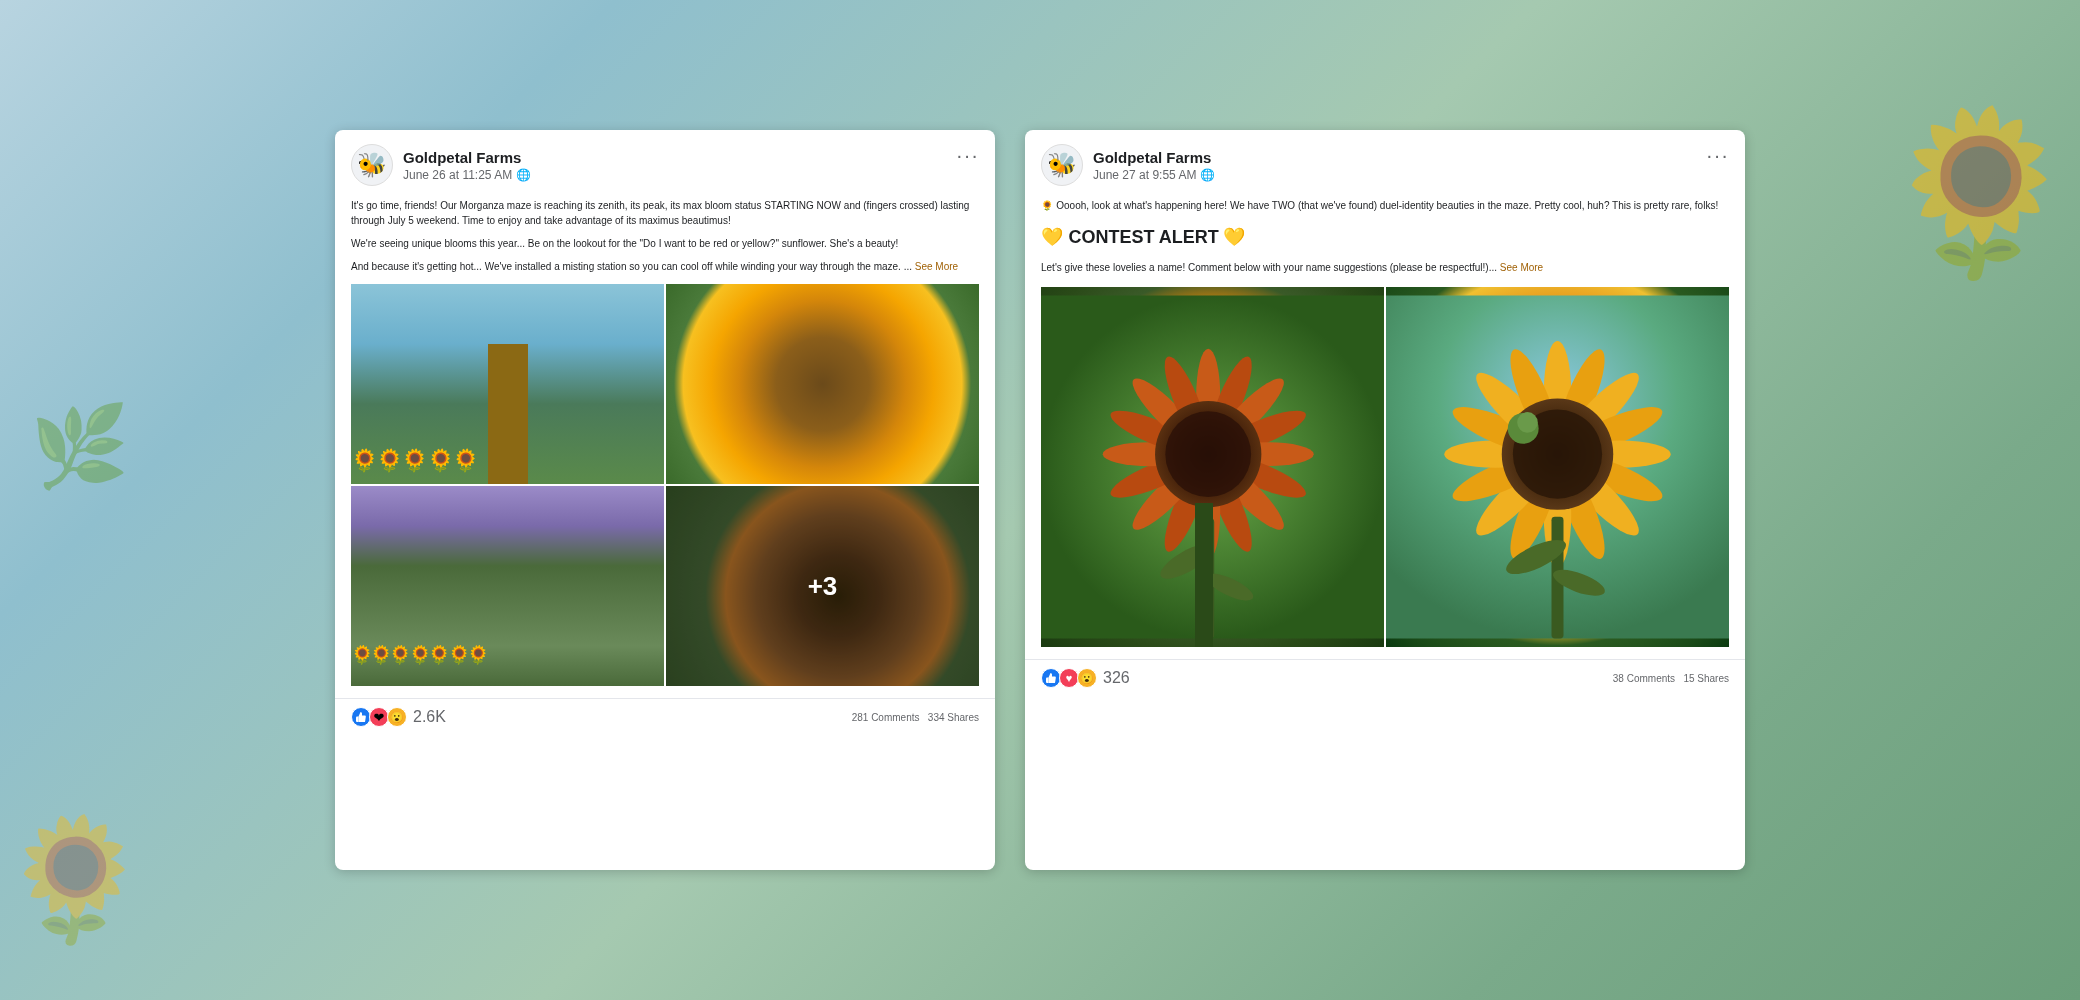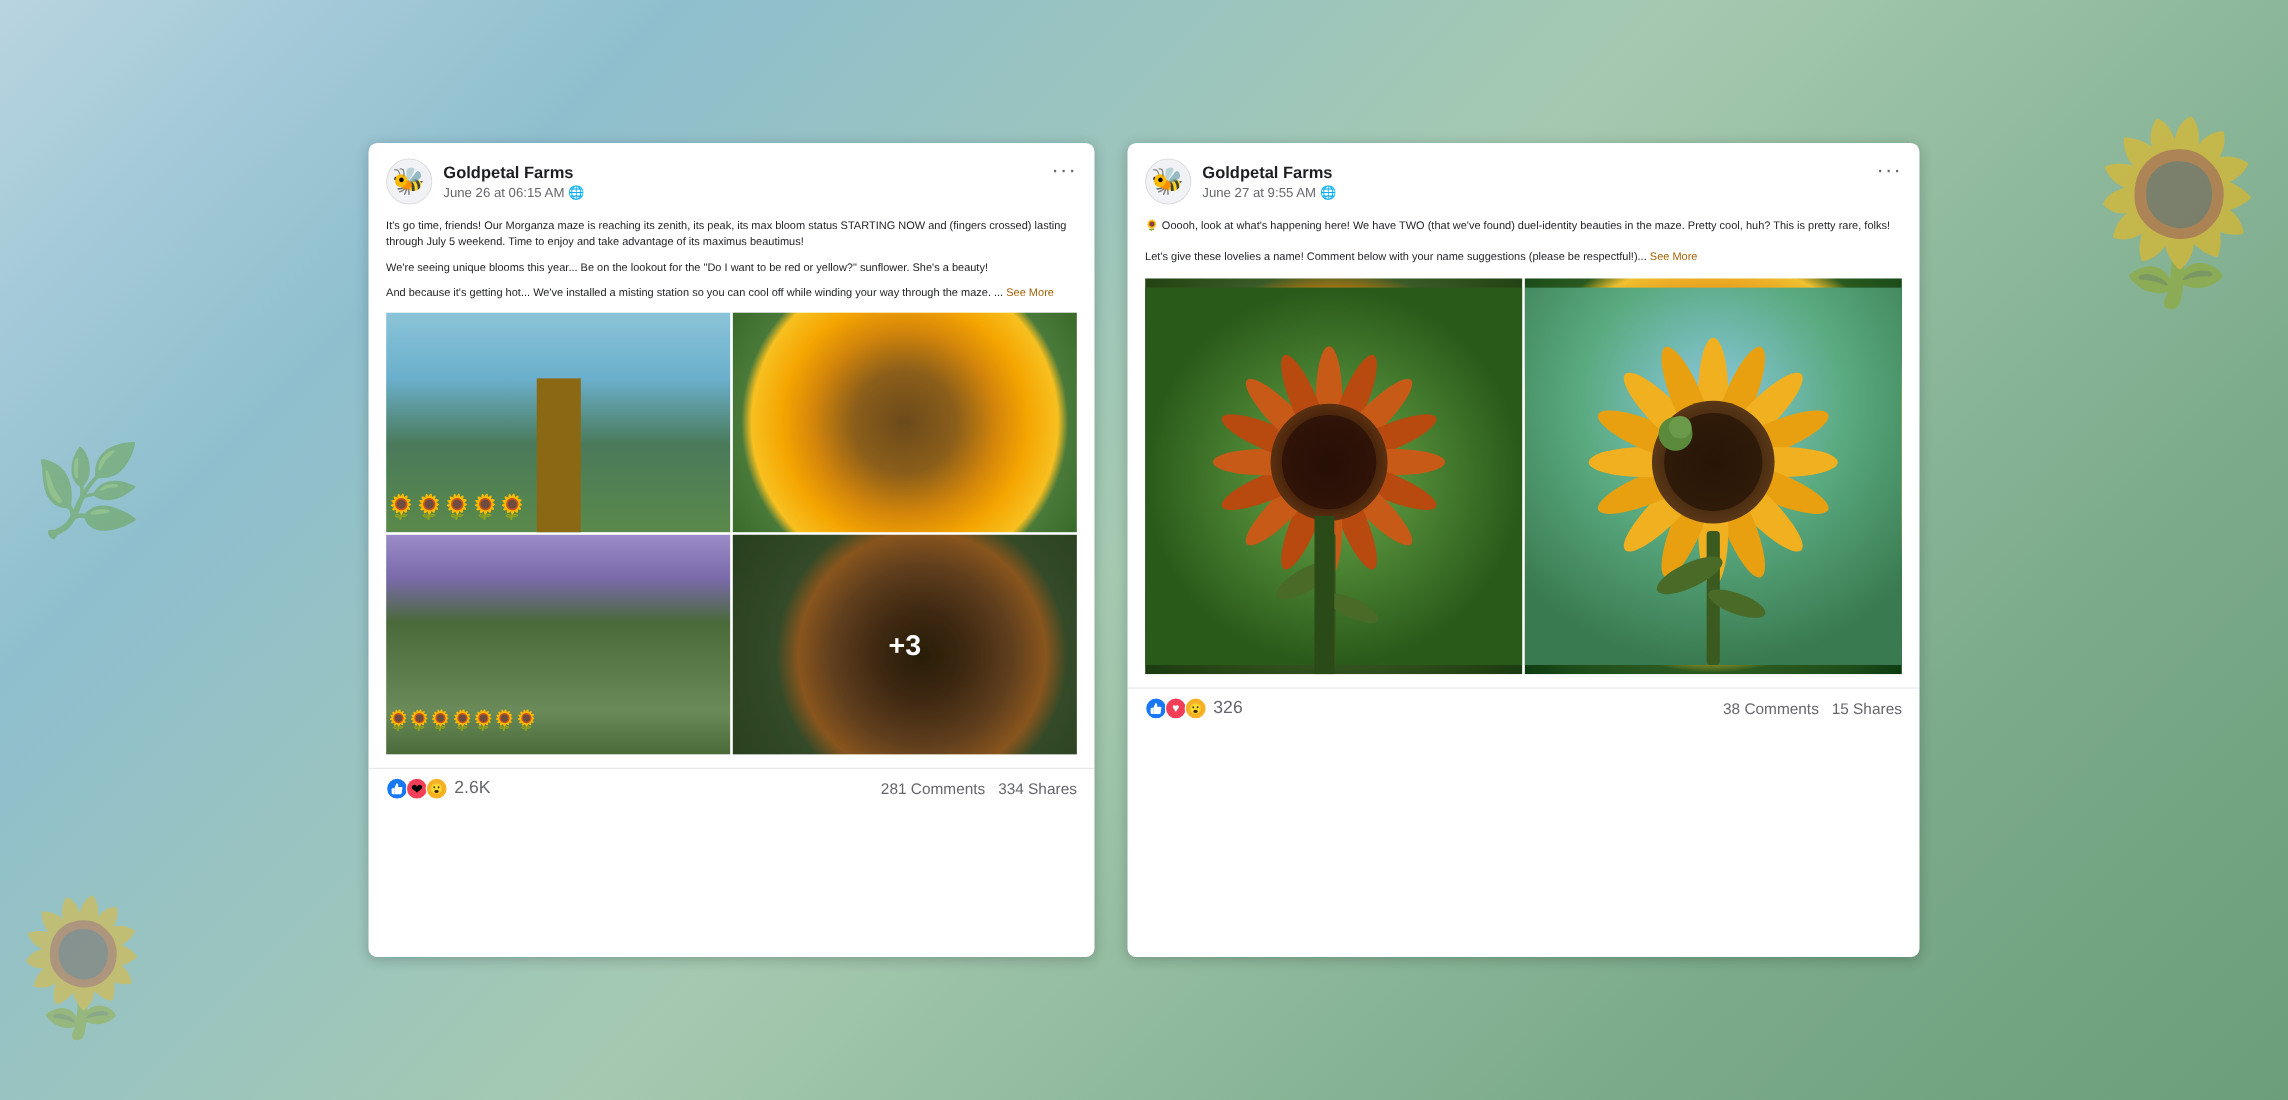--- a/index.html
+++ b/index.html
@@ -247,21 +247,21 @@
     .react-love { background: #f33e58; }
     .react-wow  { background: #f7b125; }
 
     .reaction-count {
       font-size: 16px;
       color: #65676b;
       margin-left: 6px;
     }
 
     .engagement-stats {
-      font-size: 14px;
+      font-size: 10px;
       color: #65676b;
     }
 
     
     .post-text-large {
       font-size: 10px;
       color: #1c1e21;
       line-height: 1.55;
       margin-bottom: 12px;
     }
@@ -348,21 +348,21 @@
 
   <div class="fb-card card-left">
 
     <div class="card-header">
       <div class="avatar">
         <span class="avatar-bee">🐝</span>
       </div>
       <div class="header-info">
         <div class="page-name">Goldpetal Farms</div>
         <div class="post-meta">
-          <span>June 26 at 06:15 AM</span>
+          <span>June 26 at 11:25 AM</span>
           <span>🌐</span>
         </div>
       </div>
       <div class="more-btn">···</div>
     </div>
 
     <div class="card-body">
       <div class="post-text">
         <p>It's go time, friends! Our Morganza maze is reaching its zenith, its peak, its max bloom status STARTING NOW and (fingers crossed) lasting through July 5 weekend. Time to enjoy and take advantage of its maximus beautimus!</p>
         <p>We're seeing unique blooms this year... Be on the lookout for the "Do I want to be red or yellow?" sunflower. She's a beauty!</p>
@@ -426,20 +426,21 @@
         <div class="post-meta">
           <span>June 27 at 9:55 AM</span>
           <span>🌐</span>
         </div>
       </div>
       <div class="more-btn">···</div>
     </div>
 
     <div class="card-body">
       <div class="post-text-large">🌻 Ooooh, look at what's happening here! We have TWO (that we've found) duel-identity beauties in the maze. Pretty cool, huh? This is pretty rare, folks!</div>
+      <div class="contest-line">💛 CONTEST ALERT 💛</div>
       <div class="post-text-large">
         <span>Let's give these lovelies a name! Comment below with your name suggestions (please be respectful!)...</span>
         <span class="see-more">See More</span>
       </div>
 
       <div class="image-grid-2">
 
         <div class="grid-cell">
           <div class="img-dark-sunflower">
             

